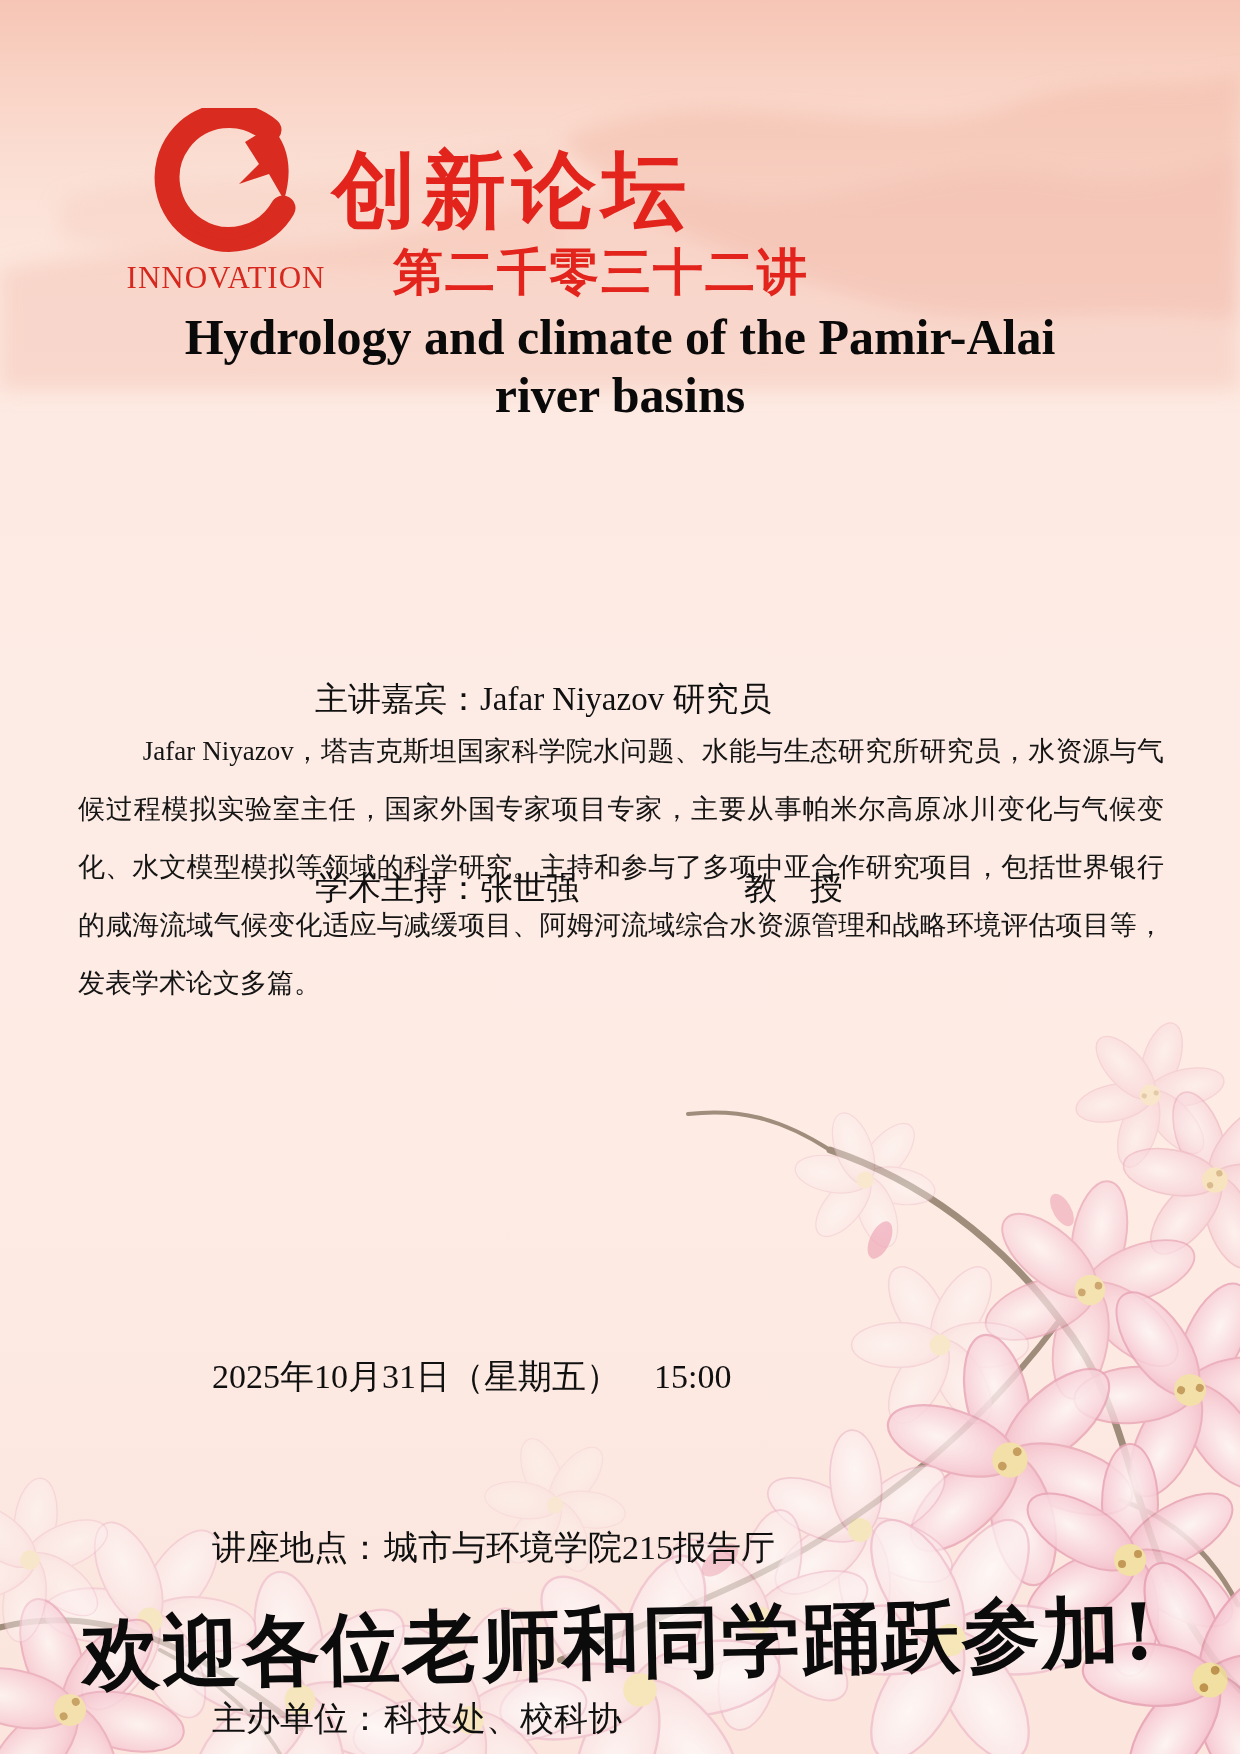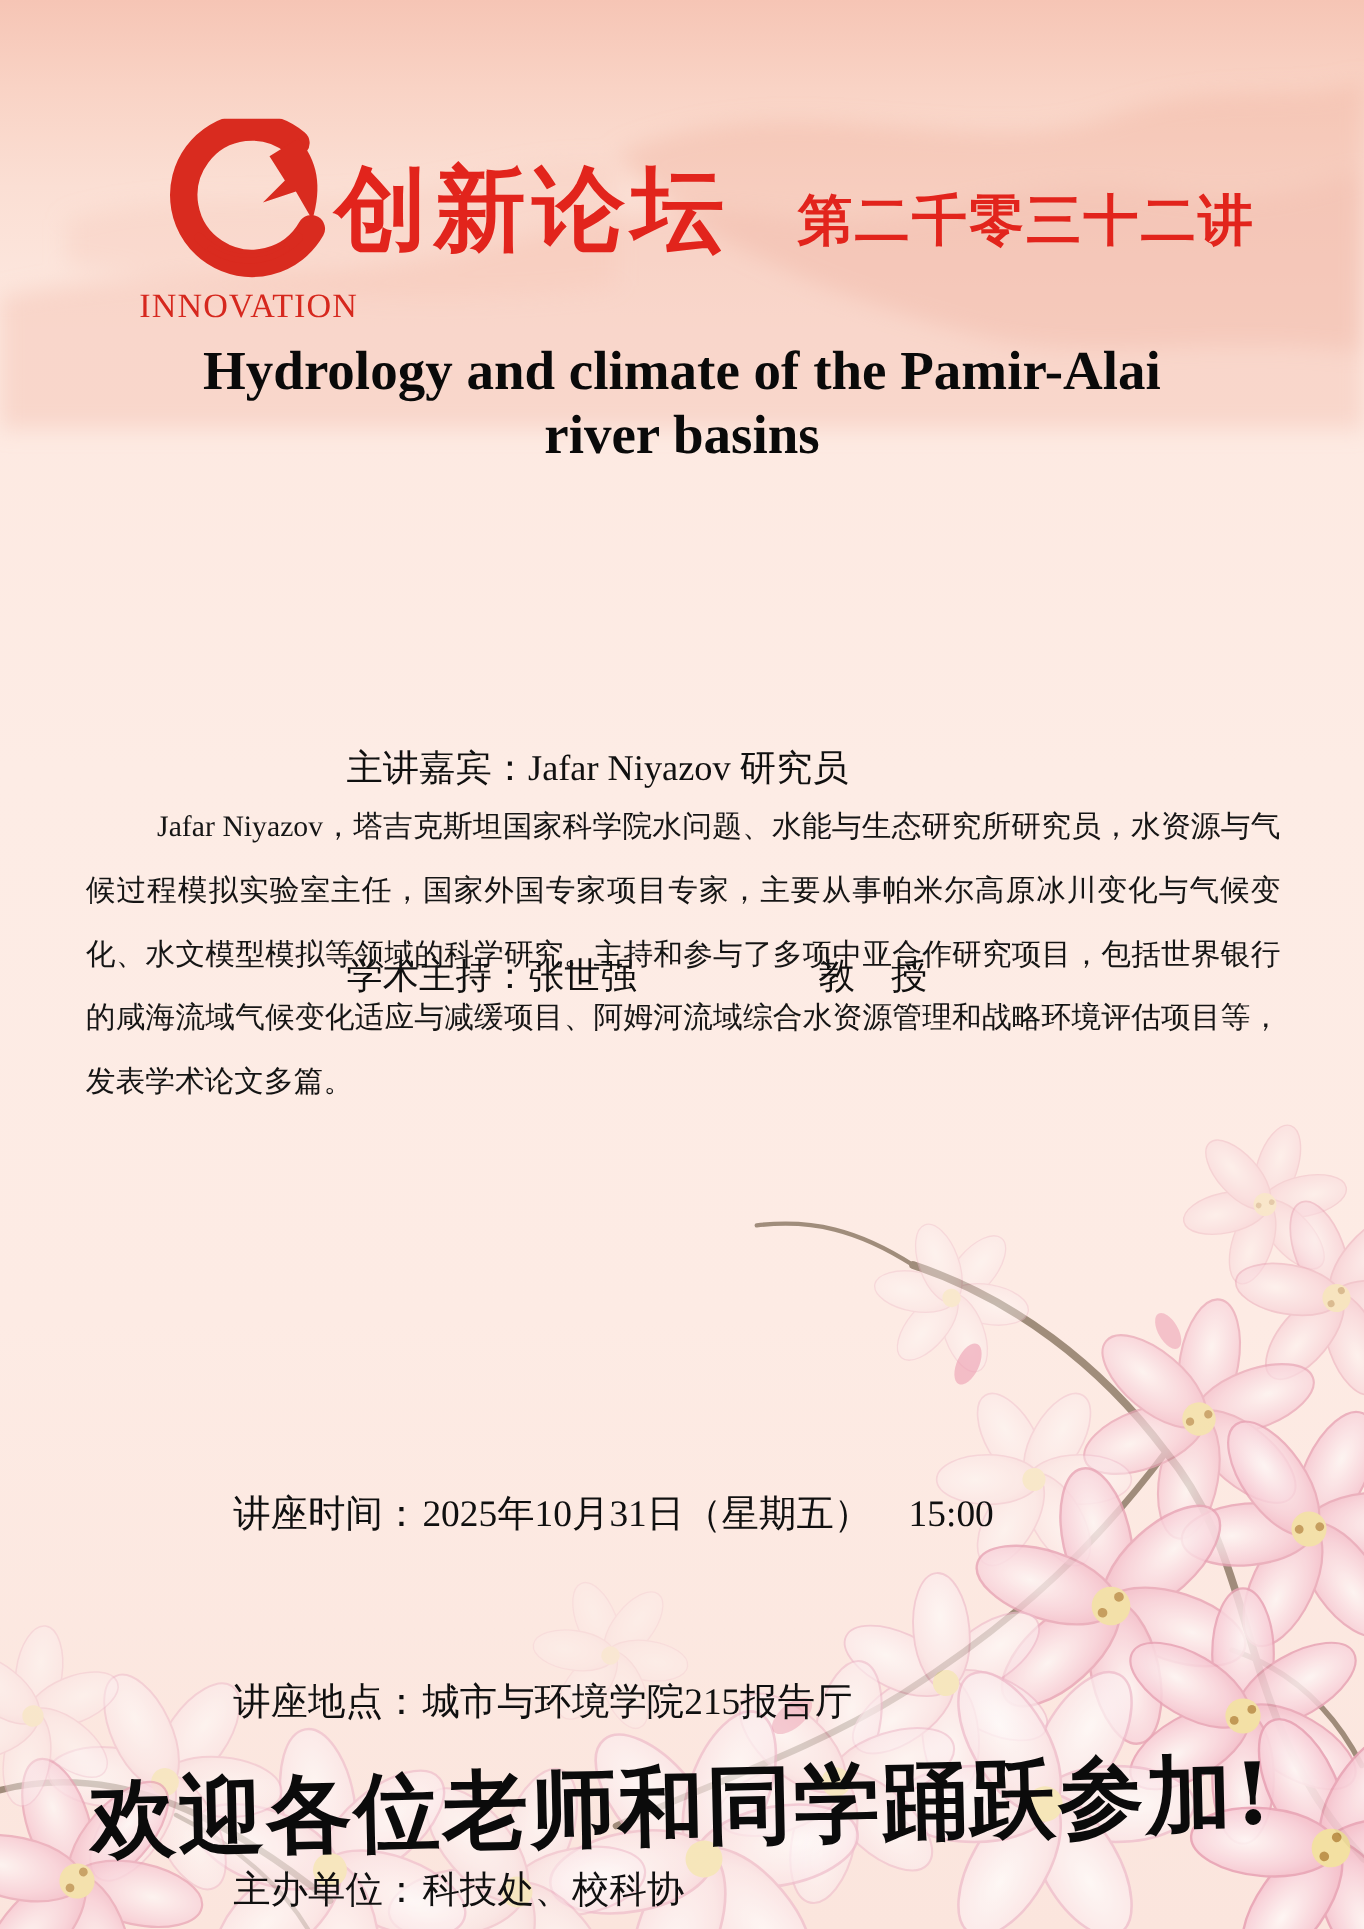--- a/index.html
+++ b/index.html
@@ -5,21 +5,21 @@
   html,body{margin:0;padding:0;background:#e9e3e0;}
   .poster{
     position:relative;width:1240px;height:1754px;margin:0 auto;overflow:hidden;
     background:linear-gradient(180deg,#f6c5b5 0px,#f9d3c5 80px,#fbdfd4 170px,#fde9e1 300px,#fdece5 700px,#fdebe4 1200px,#fbe5dd 1754px);
     font-family:"Liberation Serif","DejaVu Serif",serif;color:#101010;
   }
   .bg-art{position:absolute;inset:0;pointer-events:none;}
   .logo-block{position:absolute;left:116px;top:108px;width:220px;text-align:center;}
   .logo-mark{display:block;margin:0 auto;}
   .logo-text{margin-top:2px;font-family:"Liberation Serif",serif;font-size:31px;letter-spacing:1px;color:#d6281e;font-weight:400;}
-  .title-row{position:absolute;left:304px;top:140px;display:flex;align-items:flex-end;white-space:nowrap;}
+  .title-row{position:absolute;left:332px;top:140px;display:flex;align-items:flex-start;white-space:nowrap;flex-direction:column;}
   .forum-title{font-family:"Liberation Sans","DejaVu Sans",sans-serif;font-weight:900;font-size:84px;line-height:100px;color:#e2241c;letter-spacing:6px;margin:0;}
   .lecture-no{font-family:"Liberation Sans","DejaVu Sans",sans-serif;font-weight:900;font-size:50px;line-height:64px;color:#e2241c;margin-left:61px;margin-bottom:8px;letter-spacing:2px;}
   .en-title{position:absolute;top:308px;left:0;width:100%;margin:0;text-align:center;
     font-family:"Liberation Serif","DejaVu Serif",serif;font-weight:700;font-size:50px;line-height:58px;color:#0a0a0a;}
   .speakers{position:absolute;left:315px;top:542px;font-size:33px;line-height:63px;white-space:pre;}
   .sp-label{font-weight:400;margin-top:36px;}
   .bio{position:absolute;left:78px;right:76px;top:722px;margin:0;font-size:27px;line-height:58px;text-align:justify;text-indent:2.4em;color:#151515;}
   .details{position:absolute;left:212px;top:1234px;font-size:34px;line-height:57px;white-space:pre;}
   .d-row{display:flex;}
   .d-label{display:inline-block;width:172px;flex:0 0 172px;}
@@ -130,21 +130,21 @@
   <h2 class="en-title"><span>Hydrology and climate of the Pamir-Alai</span><br><span>river basins</span></h2>
 
   <div class="speakers">
     <div class="speaker-line"><span class="sp-label">主讲嘉宾：</span><span>Jafar Niyazov 研究员</span></div>
     <div class="speaker-line"><span class="sp-label">学术主持：</span><span>张世强　　　　　教　授</span></div>
   </div>
 
   <p class="bio">Jafar Niyazov，塔吉克斯坦国家科学院水问题、水能与生态研究所研究员，水资源与气候过程模拟实验室主任，国家外国专家项目专家，主要从事帕米尔高原冰川变化与气候变化、水文模型模拟等领域的科学研究。主持和参与了多项中亚合作研究项目，包括世界银行的咸海流域气候变化适应与减缓项目、阿姆河流域综合水资源管理和战略环境评估项目等，发表学术论文多篇。</p>
 
   <div class="details">
-    <div class="d-row"><span class="d-label">讲座时间：</span><span>2025年10月31日（星期五）　15:00</span></div>
+    <div class="d-row"><span>2025年10月31日（星期五）　15:00</span></div>
     <div class="d-row"><span class="d-label">讲座地点：</span><span>城市与环境学院215报告厅</span></div>
     <div class="d-row"><span class="d-label">主办单位：</span><span>科技处、校科协</span></div>
     
     
   </div>
 
   <div class="welcome">欢迎各位老师和同学踊跃参加!</div>
 
 </div>
 

